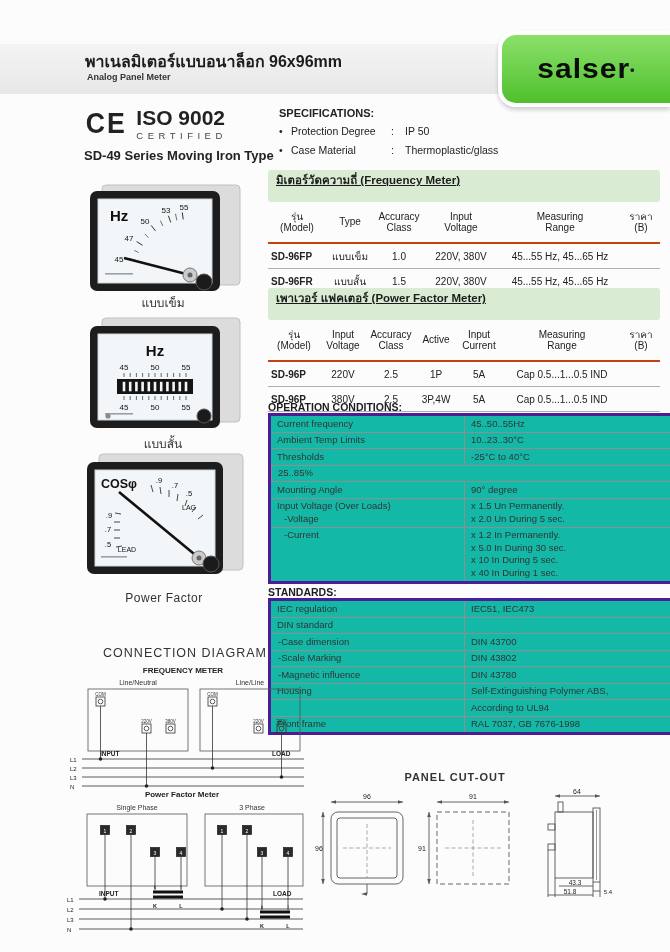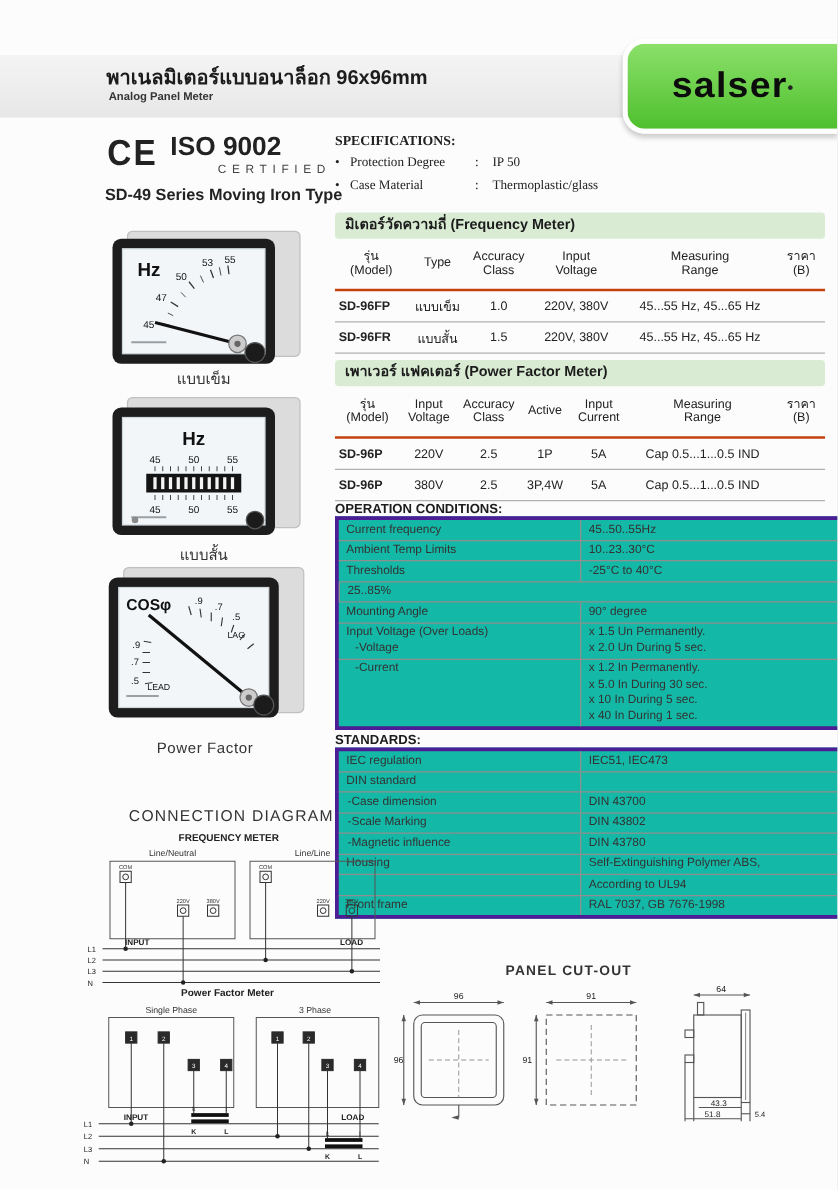--- a/index.html
+++ b/index.html
@@ -13,37 +13,37 @@
   .title-en{top:72px;left:87px;font-size:9px;font-weight:bold;color:#333;}
   .logo{top:31px;right:0;width:168px;height:68px;border:4px solid #fff;border-right:none;
         border-radius:18px 0 0 18px;background:linear-gradient(180deg,#8be06a,#4fc02e);
         display:flex;align-items:center;justify-content:center;box-shadow:0 3px 4px rgba(0,0,0,.18);}
   .logo-text{font-size:30px;font-weight:800;color:#0c0c0c;letter-spacing:1px;transform:scaleY(.95);}
   .logo-dot{font-size:13px;vertical-align:18px;font-weight:800;}
 
   .certblk{top:107px;left:84px;display:flex;gap:8px;align-items:flex-start;}
   .ce{font-size:29px;font-weight:700;letter-spacing:2px;transform:scaleX(.92);}
   .iso{font-size:21px;font-weight:700;line-height:21px;}
-  .certified{font-size:9.5px;letter-spacing:4.5px;color:#444;margin-top:2px;margin-left:38px;}
+  .certified{font-size:9.5px;letter-spacing:4.5px;color:#444;margin-top:2px;}
   .series{top:148px;left:84px;font-size:13px;font-weight:700;}
 
-  .specs{top:107px;left:268px;width:330px;font-family:Liberation Serif, serif;}
+  .specs{top:107px;left:279px;width:330px;}
   .specs-title{font-size:11px;font-weight:700;margin-bottom:6px;}
   .spec-row{display:flex;font-size:10.5px;margin-bottom:7px;}
   .spec-bullet{width:12px;}
   .spec-label{width:100px;}
   .spec-colon{width:14px;}
 
   
   .caption{font-size:12px;color:#333;text-align:center;}
 
   
   .ptable{left:268px;width:392px;}
-  .tband{height:21px;line-height:21px;background:#d9ecd3;border-radius:3px;
-         font-size:11.5px;font-weight:700;padding-left:8px;box-sizing:border-box;color:#1c1c1c;}
+  .tband{height:32px;line-height:21px;background:#d9ecd3;border-radius:3px;
+         font-size:11.5px;font-weight:700;padding-left:8px;box-sizing:border-box;color:#1c1c1c;text-decoration:underline;}
   .ghead{display:grid;height:40px;border-bottom:2px solid #c2410c;}
   .ghead .hc{display:flex;flex-direction:column;align-items:center;justify-content:center;
              font-size:10px;line-height:11.5px;text-align:center;}
   .grow{display:grid;height:24px;border-bottom:1px solid #b0b0b0;align-items:center;}
   .grow .c{font-size:10px;text-align:center;}
   .grow .c.model{text-align:left;padding-left:3px;font-weight:700;}
   .cols-f{grid-template-columns:58px 48px 50px 74px 124px 38px;}
   .cols-p{grid-template-columns:52px 46px 50px 40px 46px 120px 38px;}
 
   .seclabel{left:268px;font-size:10.5px;font-weight:700;color:#1c1c1c;}

